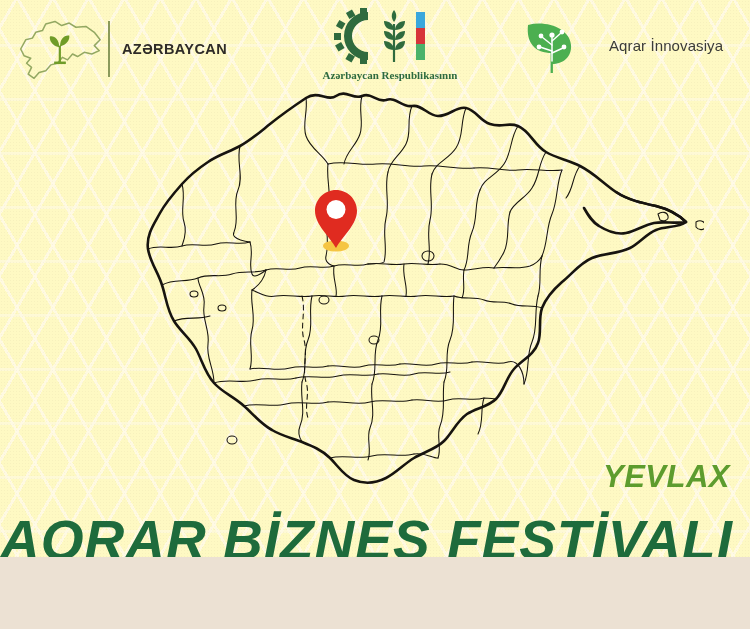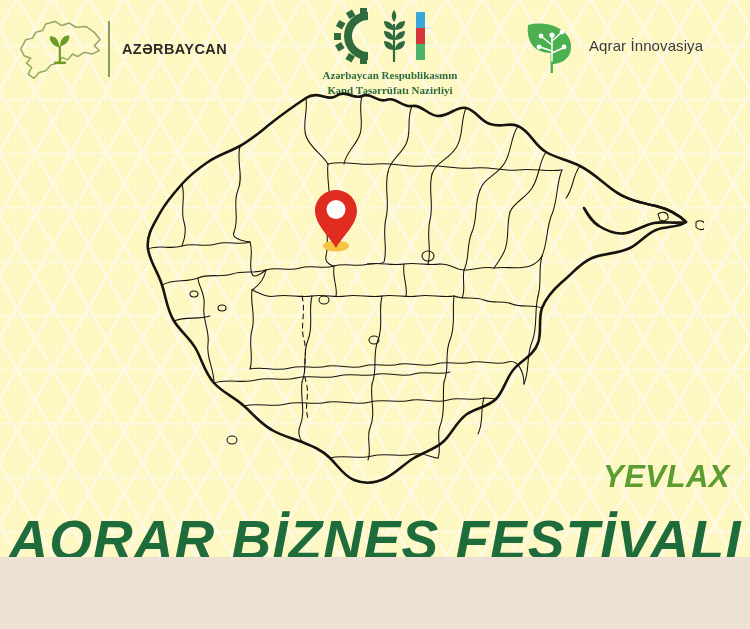--- a/index.html
+++ b/index.html
@@ -42,21 +42,21 @@
   .logo-min{position:absolute;left:305px;top:8px;width:170px;text-align:center;}
   .min-mark{width:112px;height:56px;display:block;margin:0 auto;}
   .min-text{
     margin-top:4px;font-family:"Liberation Serif", serif;
     font-size:11px;font-weight:700;line-height:1.34;color:#2d6a3f;
   }
 
   .logo-aim{position:absolute;left:523px;top:17px;display:flex;align-items:center;}
   .aim-mark{width:58px;height:58px;}
   .aim-text{
-    margin-left:8px;font-size:15px;line-height:1.32;color:#3b3b38;
+    margin-left:28px;font-size:15px;line-height:1.32;color:#3b3b38;
     letter-spacing:.1px;white-space:nowrap;
   }
 
   
   #map{position:absolute;left:56px;top:72px;width:648px;height:420px;}
   #map svg{width:100%;height:100%;display:block;}
   .mapline{fill:none;stroke:#17140f;stroke-linejoin:round;stroke-linecap:round;}
   .outer{stroke-width:2.6;}
   .inner{stroke-width:1.05;}
   .dashed{stroke-width:1.05;stroke-dasharray:5 4;}
@@ -69,21 +69,21 @@
     position:absolute;left:16px;top:459px;
     font-size:31px;font-weight:700;font-style:italic;
     letter-spacing:.5px;color:#5d9c2e;
   }
   .line-city{
     position:absolute;right:20px;top:459px;
     font-size:31px;font-weight:700;font-style:italic;
     letter-spacing:.5px;color:#5d9c2e;margin-left:46px;
   }
   .line-title{
-    position:absolute;left:0;right:0;top:508px;text-align:center;
+    position:absolute;left:0;right:0;top:508px;
     font-size:55px;font-weight:700;font-style:italic;
     letter-spacing:1px;color:#1e6b3c;
   }
 
   
   .socials{
     position:absolute;left:0;right:0;top:584px;
     display:flex;justify-content:center;gap:13px;
   }
   .soc{width:36px;height:36px;border-radius:50%;display:block;}
@@ -140,21 +140,20 @@
         </g>
 
         <g>
           <rect x="82" y="4" width="9" height="16" fill="#3aa7dc"></rect>
           <rect x="82" y="20" width="9" height="16" fill="#d7353a"></rect>
           <rect x="82" y="36" width="9" height="16" fill="#4bb36a"></rect>
         </g>
       </svg>
       <div class="min-text">
         <div>Azərbaycan Respublikasının</div>
-        <div>Kənd Təsərrüfatı Nazirliyi</div>
       </div>
     </div>
 
     <div class="logo-aim">
       <svg class="aim-mark" viewBox="0 0 58 58">
         <path d="M29 55 L29 36 C12 36 3 26 5 8 C24 3 47 12 48 28 C49 40 40 47 29 47 Z" fill="#4caf50"></path>
         <rect x="27.6" y="34" width="2.3" height="22" fill="#4caf50"></rect>
         <g stroke="#ffffff" stroke-width="1.5" fill="none" stroke-linecap="round">
           <path d="M29 44 L29 20"></path>
           <path d="M29 28 L19 20"></path>

